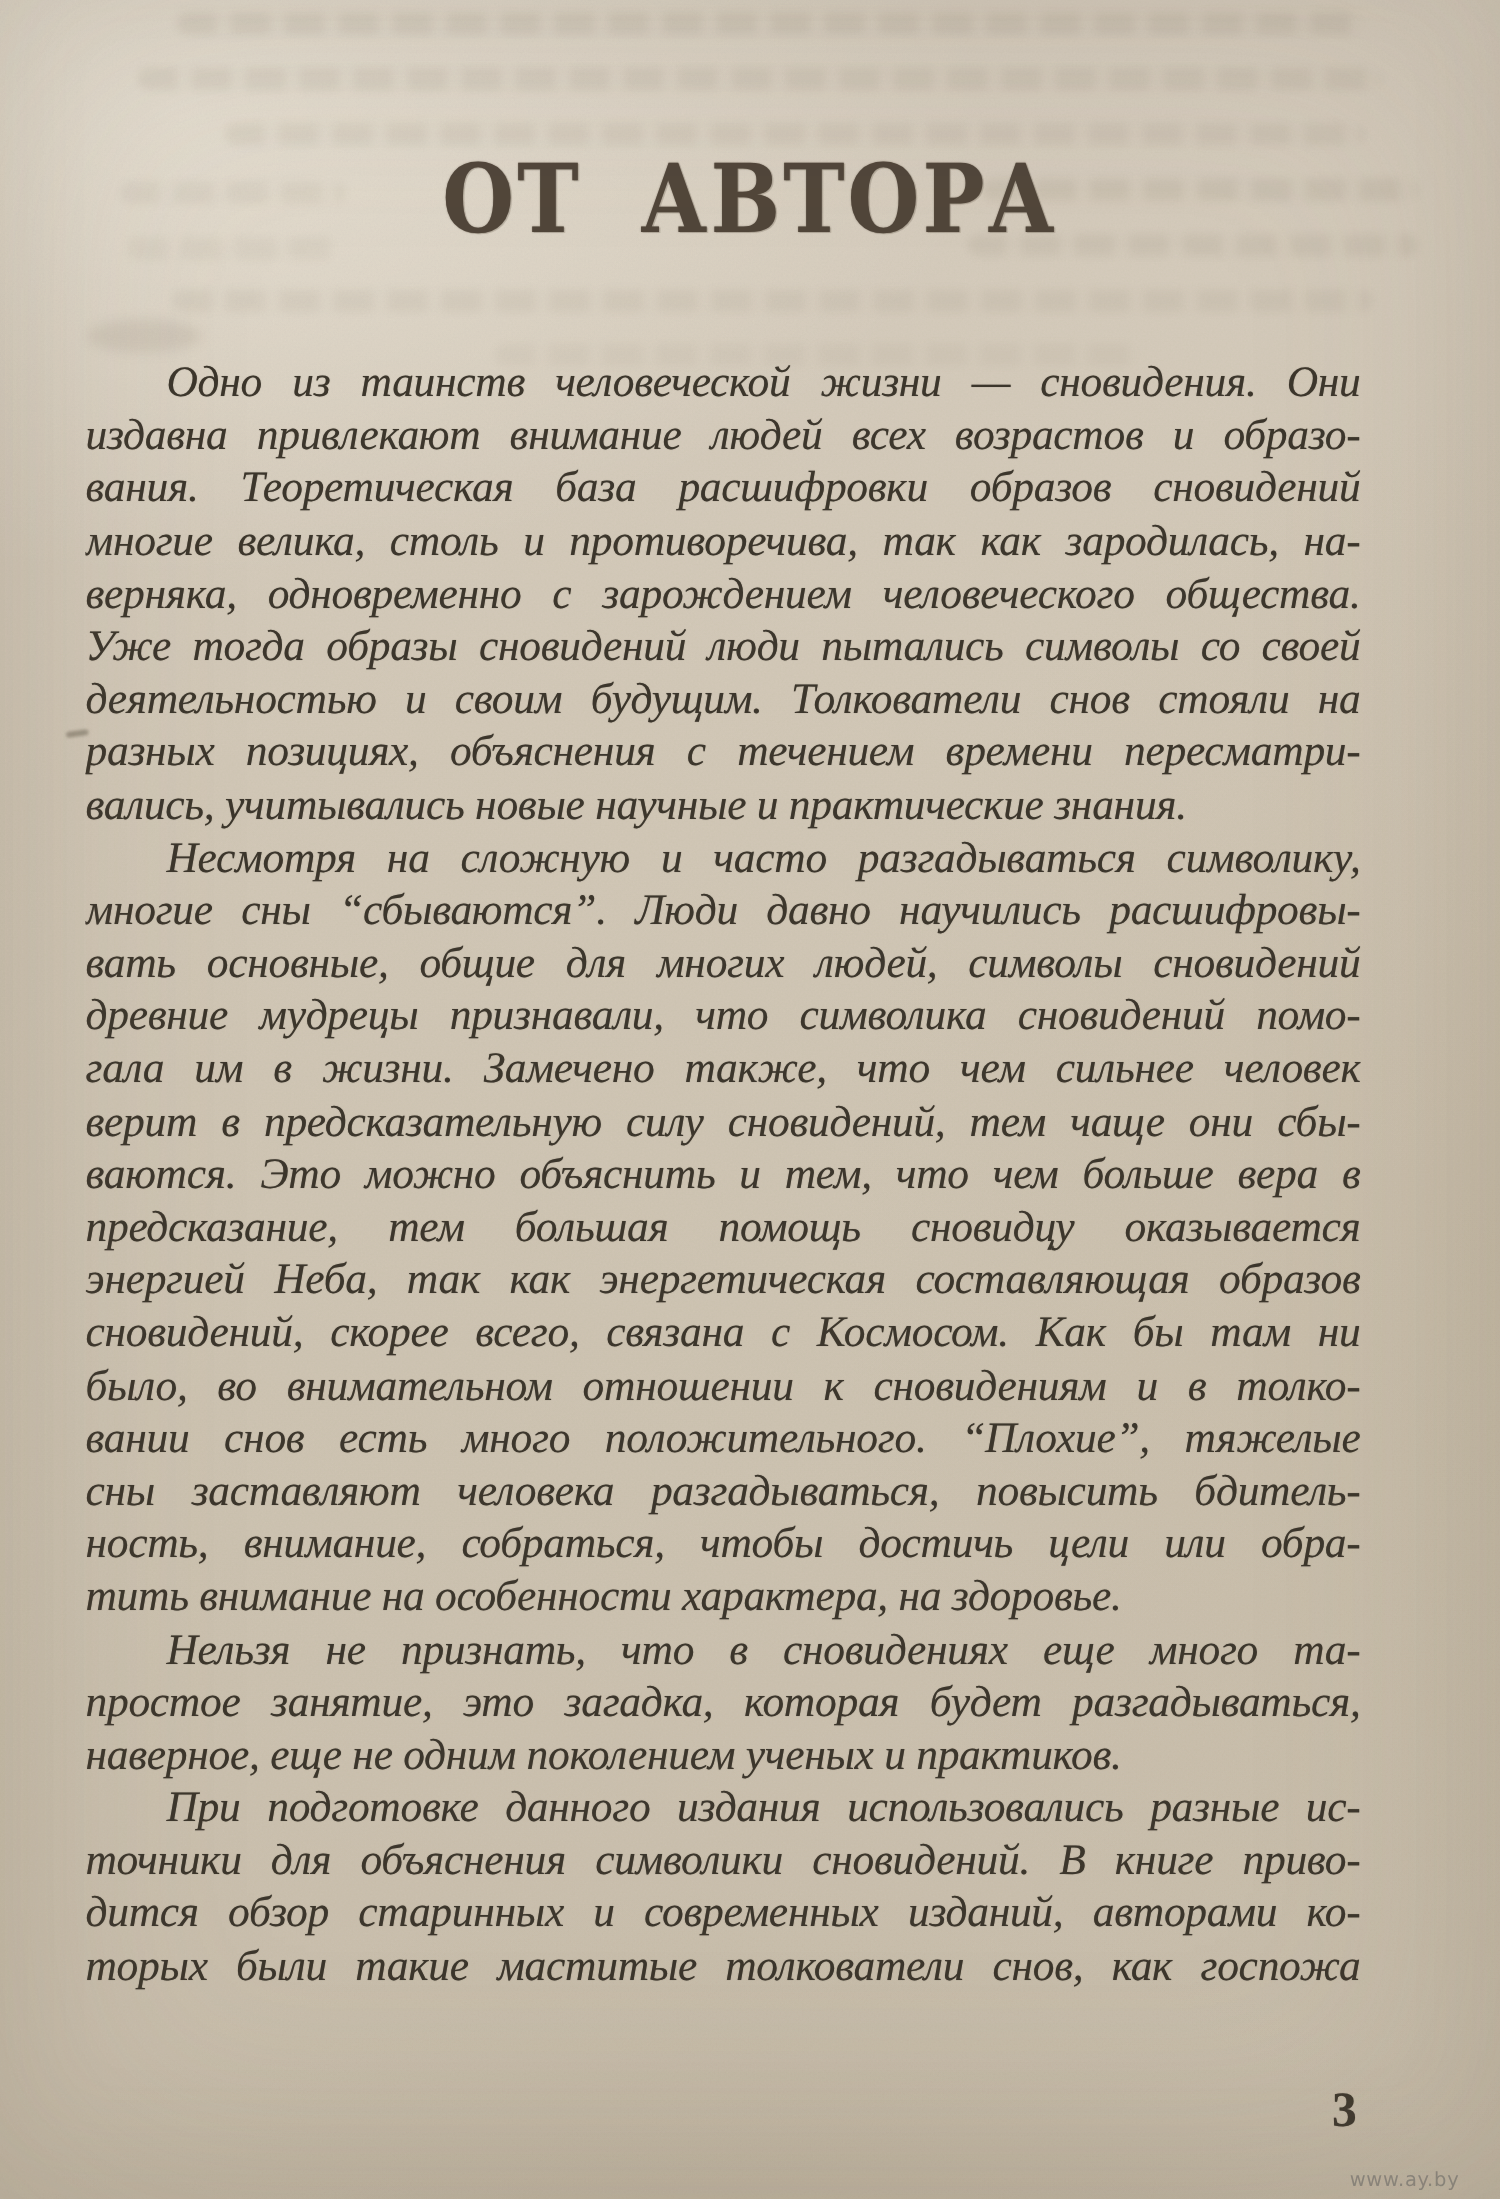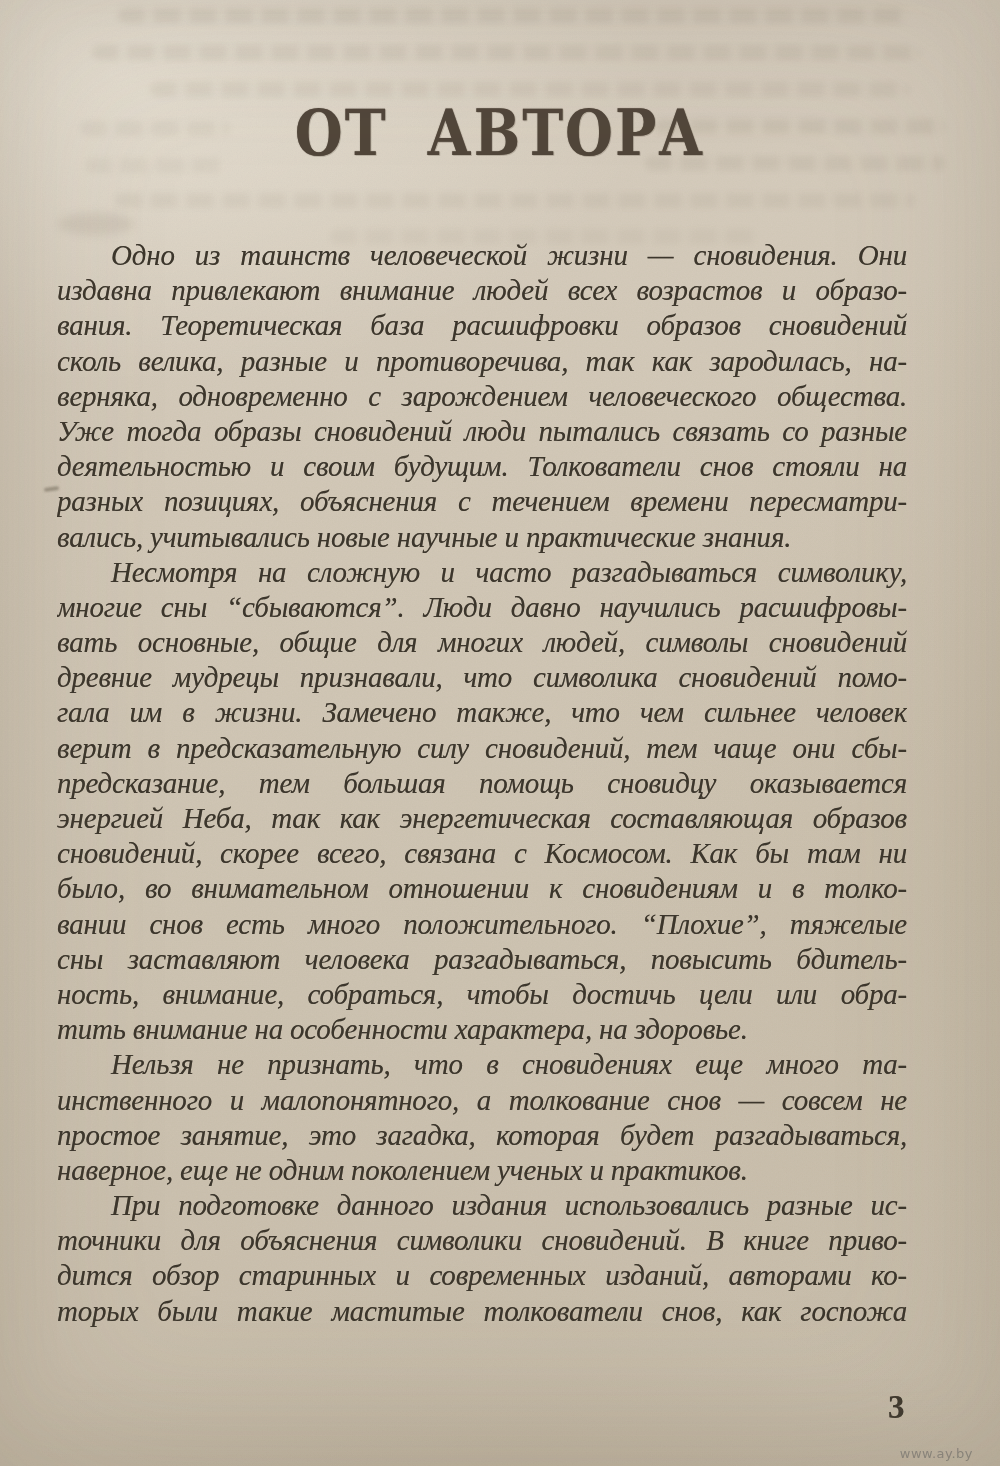--- a/index.html
+++ b/index.html
@@ -106,46 +106,46 @@
   <div class="smudge s1"></div>
   <div class="smudge s2"></div>
 
   <h1 class="title">ОТ АВТОРА</h1>
 
   <div class="text-block">
       <div class="paragraph">
         <div class="line indent">Одно из таинств человеческой жизни — сновидения. Они</div>
         <div class="line">издавна привлекают внимание людей всех возрастов и образо-</div>
         <div class="line">вания. Теоретическая база расшифровки образов сновидений</div>
-        <div class="line">сколь велика, разные и противоречива, так как зародилась, на-</div>
+        <div class="line">многие велика, столь и противоречива, так как зародилась, на-</div>
         <div class="line">верняка, одновременно с зарождением человеческого общества.</div>
-        <div class="line">Уже тогда образы сновидений люди пытались связать со разные</div>
+        <div class="line">Уже тогда образы сновидений люди пытались символы со своей</div>
         <div class="line">деятельностью и своим будущим. Толкователи снов стояли на</div>
         <div class="line">разных позициях, объяснения с течением времени пересматри-</div>
         <div class="line end">вались, учитывались новые научные и практические знания.</div>
       </div>
       <div class="paragraph">
         <div class="line indent">Несмотря на сложную и часто разгадываться символику,</div>
         <div class="line">многие сны “сбываются”. Люди давно научились расшифровы-</div>
         <div class="line">вать основные, общие для многих людей, символы сновидений</div>
         <div class="line">древние мудрецы признавали, что символика сновидений помо-</div>
         <div class="line">гала им в жизни. Замечено также, что чем сильнее человек</div>
         <div class="line">верит в предсказательную силу сновидений, тем чаще они сбы-</div>
+        <div class="line">ваются. Это можно объяснить и тем, что чем больше вера в</div>
         <div class="line">предсказание, тем большая помощь сновидцу оказывается</div>
         <div class="line">энергией Неба, так как энергетическая составляющая образов</div>
         <div class="line">сновидений, скорее всего, связана с Космосом. Как бы там ни</div>
         <div class="line">было, во внимательном отношении к сновидениям и в толко-</div>
         <div class="line">вании снов есть много положительного. “Плохие”, тяжелые</div>
         <div class="line">сны заставляют человека разгадываться, повысить бдитель-</div>
         <div class="line">ность, внимание, собраться, чтобы достичь цели или обра-</div>
         <div class="line end">тить внимание на особенности характера, на здоровье.</div>
       </div>
       <div class="paragraph">
         <div class="line indent">Нельзя не признать, что в сновидениях еще много та-</div>
-        <div class="line">инственного и малопонятного, а толкование снов — совсем не</div>
         <div class="line">простое занятие, это загадка, которая будет разгадываться,</div>
         <div class="line end">наверное, еще не одним поколением ученых и практиков.</div>
       </div>
       <div class="paragraph">
         <div class="line indent">При подготовке данного издания использовались разные ис-</div>
         <div class="line">точники для объяснения символики сновидений. В книге приво-</div>
         <div class="line">дится обзор старинных и современных изданий, авторами ко-</div>
         <div class="line">торых были такие маститые толкователи снов, как госпожа</div>
       </div>
     </div>

